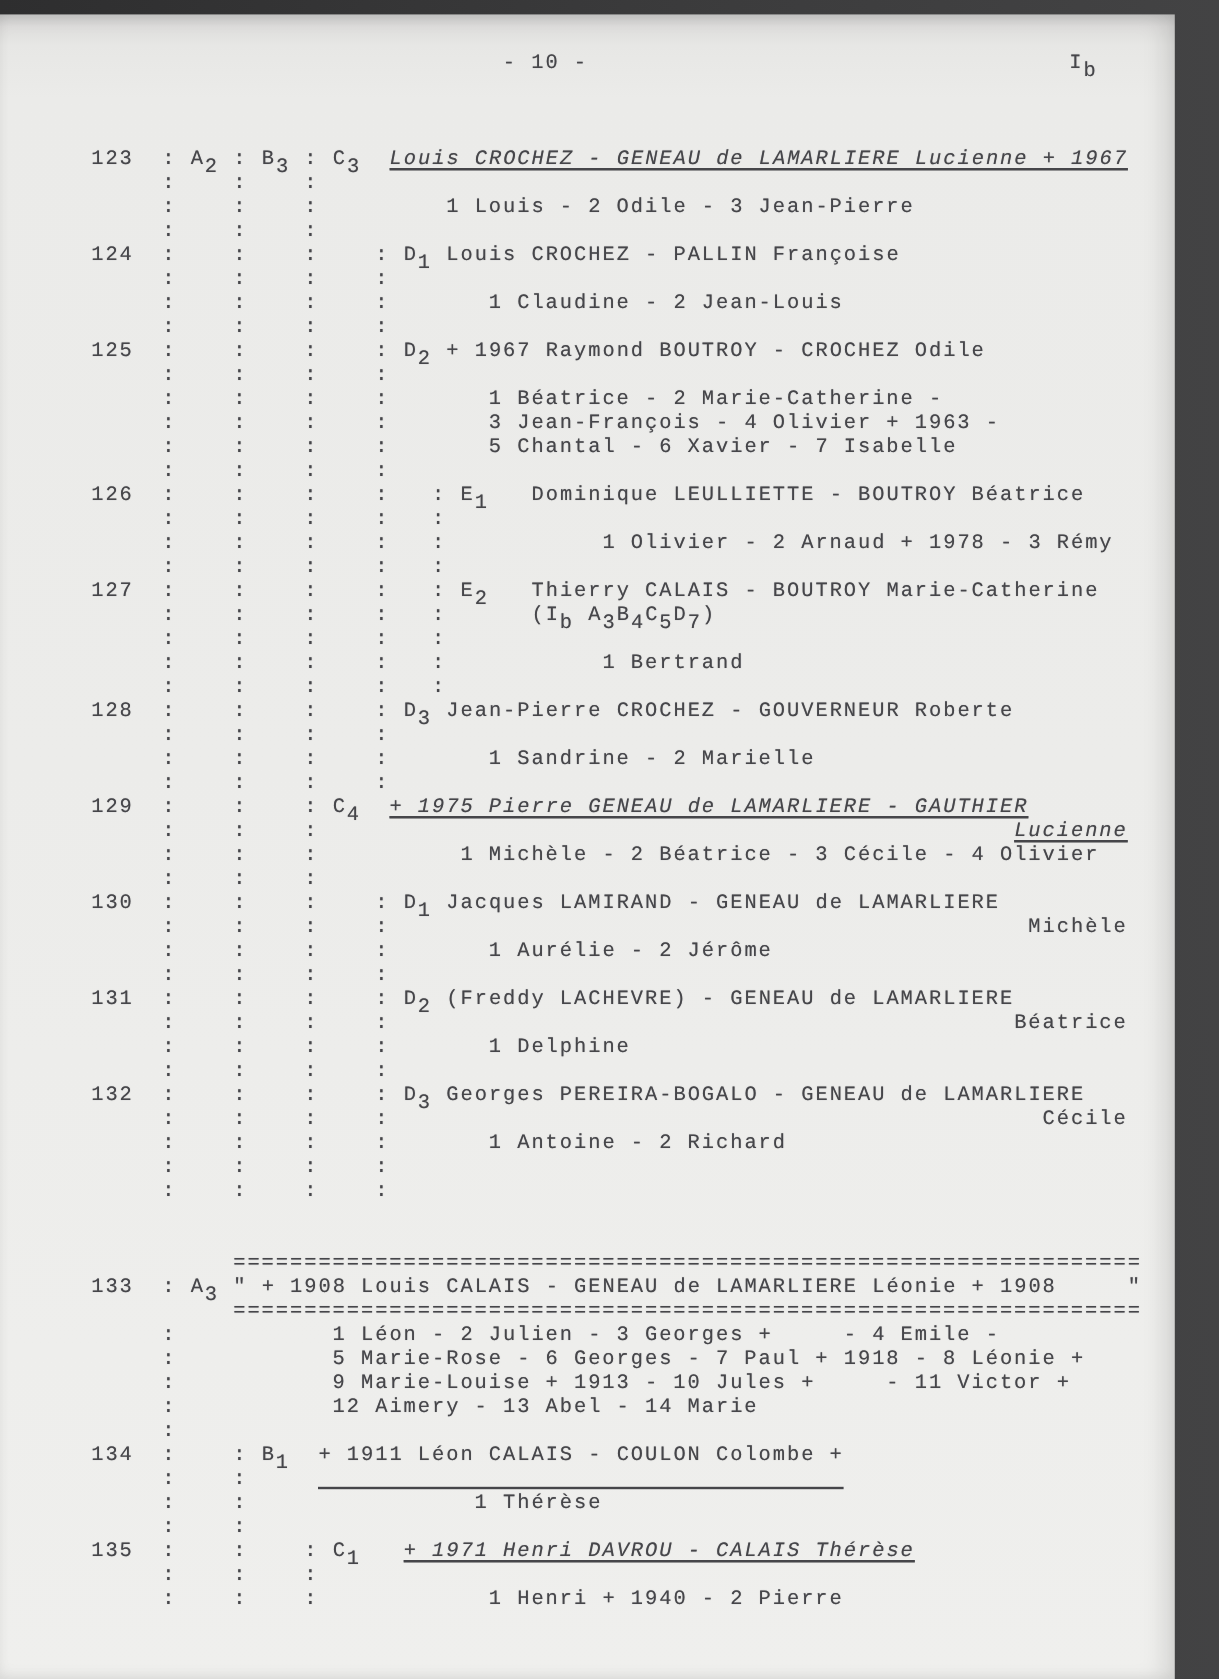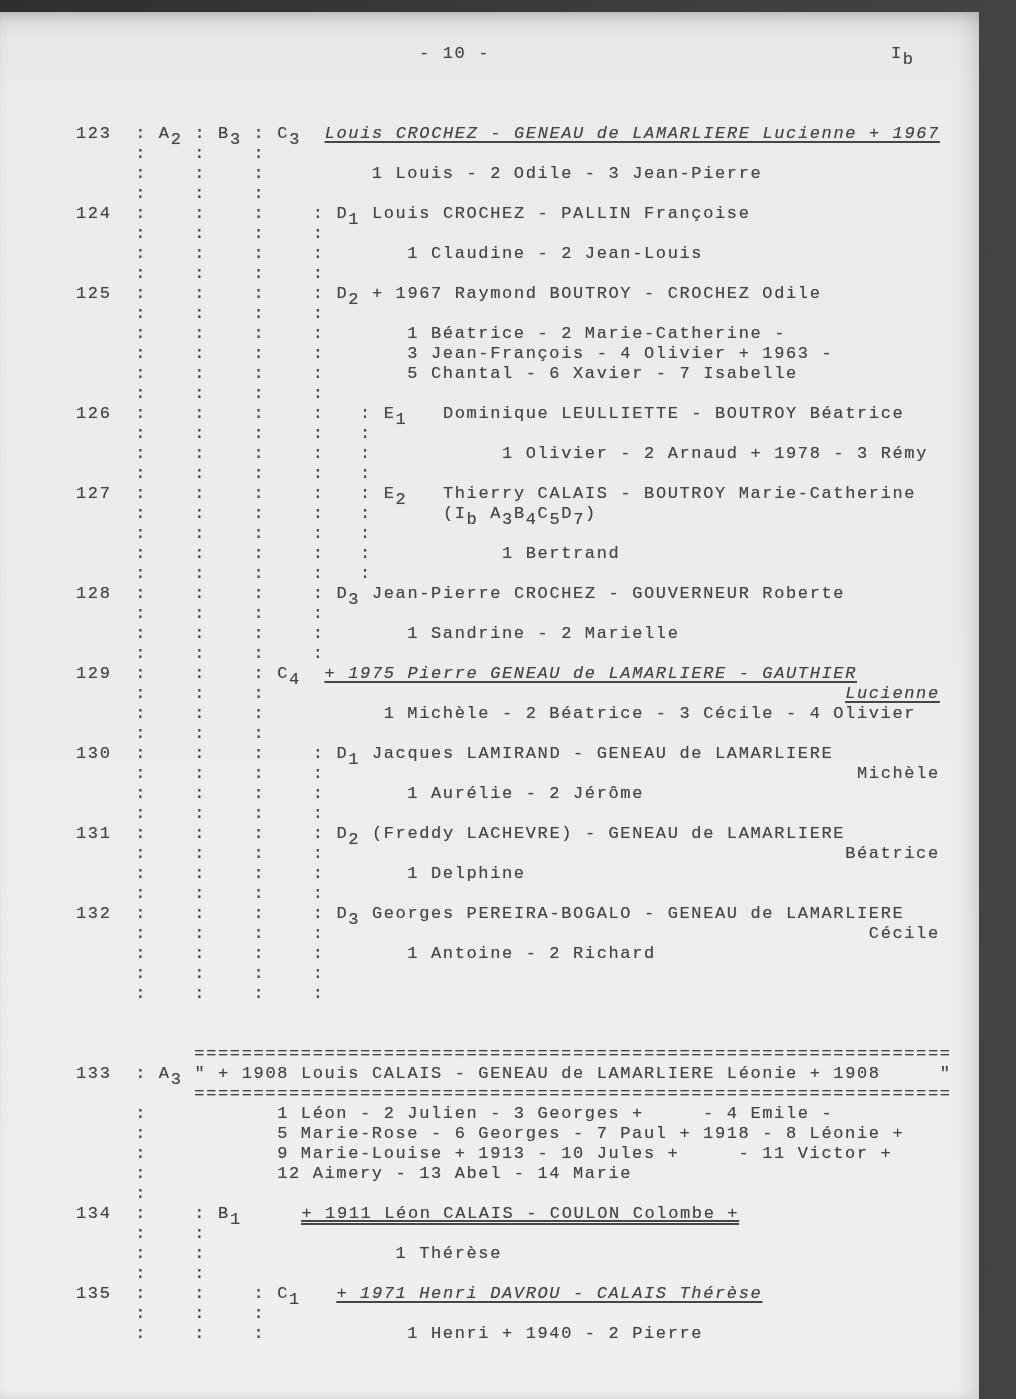--- a/index.html
+++ b/index.html
@@ -30,22 +30,22 @@
     position: absolute; left: 76px; top: 112px;
     white-space: pre;
   }
   .line {
     height: 20px; line-height: 20px;
     white-space: pre;
   }
   .sb { position: relative; top: 6px; }          
   .u  { text-decoration: underline; text-decoration-thickness: 1.5px; text-underline-offset: 3px; font-style: italic; }
   .du {                                           
-    text-decoration: underline; text-decoration-thickness: 1.5px; text-underline-offset: 2px;
-    border-bottom: 2px solid var(--ink, #46464a); padding-bottom: 0px; margin-left: 36px;
+    text-decoration-thickness: 1.5px; text-underline-offset: 2px;
+    border-bottom: 2px solid var(--ink, #46464a); padding-bottom: 16px;
   }
   #page-number { position: absolute; left: 419px; top: 32px; height: 20px; line-height: 20px; }
   #corner-mark { position: absolute; left: 891px; top: 32px; height: 20px; line-height: 20px; }
 </style>
 </head>
 <body>
 
 <div id="backing"></div>
 
 <div id="paper">

